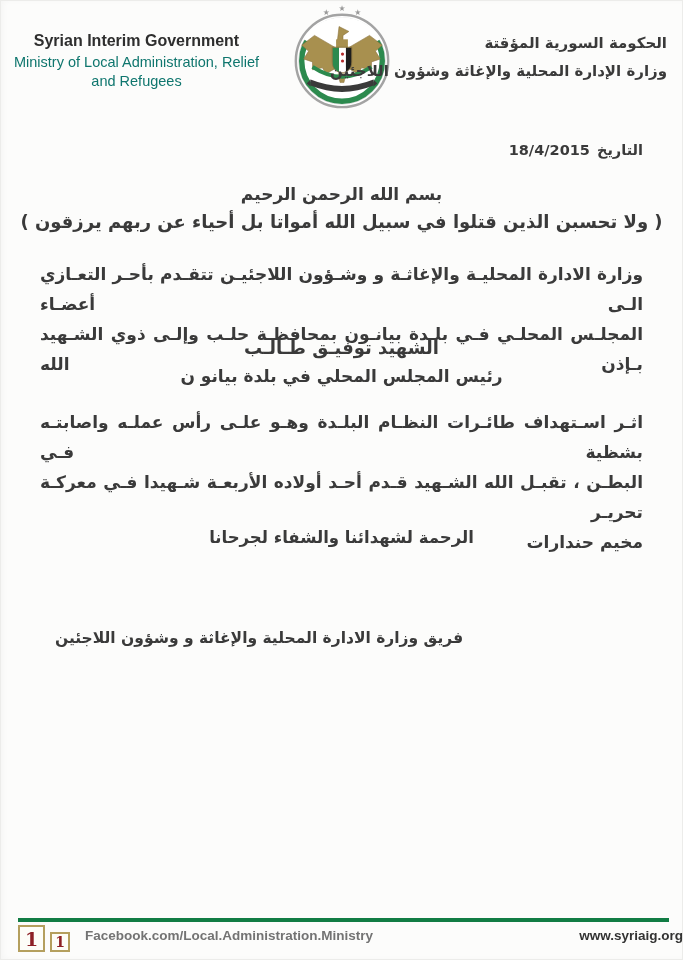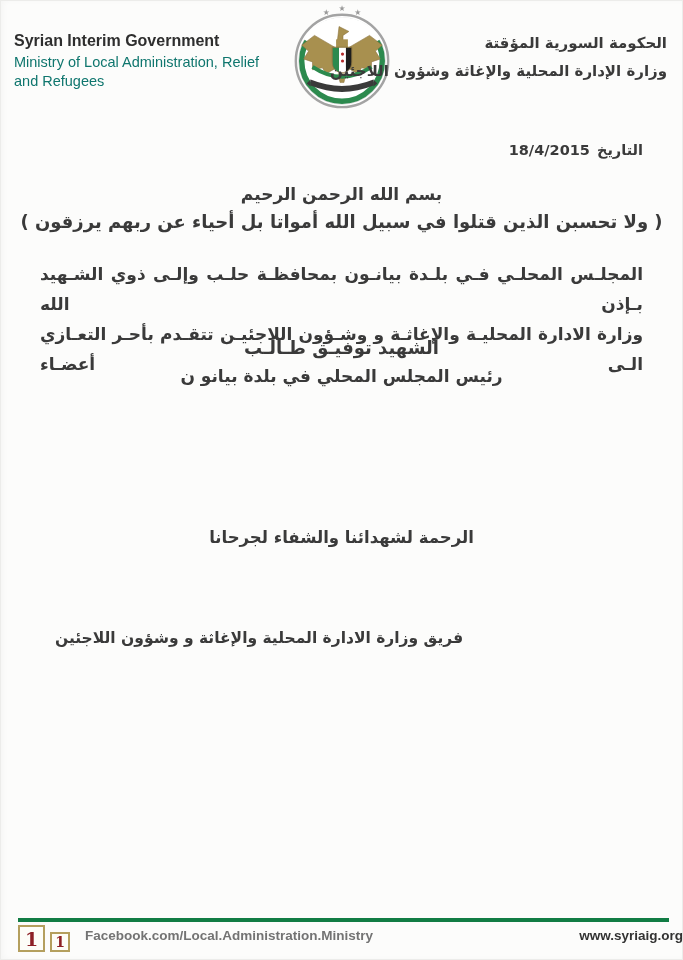--- a/index.html
+++ b/index.html
@@ -13,20 +13,21 @@
     box-shadow: inset 0 0 0 1px #ececea, inset 3px 0 6px rgba(0,0,0,0.03);
     overflow: hidden;
     font-family: "DejaVu Sans", sans-serif;
     color: #3a3a3a;
   }
   
   .header-en {
     position: absolute; left: 14px; top: 32px;
     font-family: "Liberation Sans", sans-serif;
     color: #2e2e2e;
+    text-align: center;
   }
   .header-en .en1 { font-size: 16px; font-weight: bold; margin-bottom: 3px; }
   .header-en .en2 { font-size: 14.5px; line-height: 1.3; color: #0f766e; }
 
   .emblem {
     position: absolute; left: 50%; top: 2px;
     transform: translateX(-50%);
     width: 118px; height: 112px;
   }
 
@@ -163,27 +164,32 @@
 
   <div class="date-line">
     <span>التاريخ</span>
     <span>18/4/2015</span>
   </div>
 
   <div class="ar-center verse">( ولا تحسبن الذين قتلوا في سبيل الله أمواتا بل أحياء عن ربهم يرزقون )</div>
   <div class="ar-center basmala">بسم الله الرحمن الرحيم</div>
 
   <div class="para para1">
+    <div class="jline">وزارة الادارة المحليـة والإغاثـة و وشـؤون اللاجئيـن تتقـدم بأحـر التعـازي الـى أعضـاء</div>
     <div class="jline">المجلـس المحلـي فـي بلـدة بيانـون بمحافظـة حلـب وإلـى ذوي الشـهيد بـإذن الله</div>
-    <div class="jline">وزارة الادارة المحليـة والإغاثـة و وشـؤون اللاجئيـن تتقـدم بأحـر التعـازي الـى أعضـاء</div>
   </div>
 
   <div class="ar-center martyr-name">الشهيد توفيـق طـالـب</div>
   <div class="ar-center martyr-title">رئيس المجلس المحلي في بلدة بيانو ن</div>
 
+  <div class="para para2">
+    <div class="jline">اثـر اسـتهداف طائـرات النظـام البلـدة  وهـو علـى رأس عملـه واصابتـه بشظية فـي</div>
+    <div class="jline">البطـن ، تقبـل الله الشـهيد قـدم أحـد أولاده الأربعـة شـهيدا فـي معركـة تحريـر</div>
+    <div class="rline">مخيم حندارات</div>
+  </div>
 
   <div class="ar-center condolence">الرحمة لشهدائنا والشفاء لجرحانا</div>
 
   <div class="signature">فريق وزارة الادارة المحلية والإغاثة و وشؤون اللاجئين</div>
 
   <div class="footer-rule" style="background: rgb(17, 124, 68);"></div>
   <div class="footer-icons">
     <div class="fb-badge big">1</div>
     <div class="fb-badge small">1</div>
   </div>

